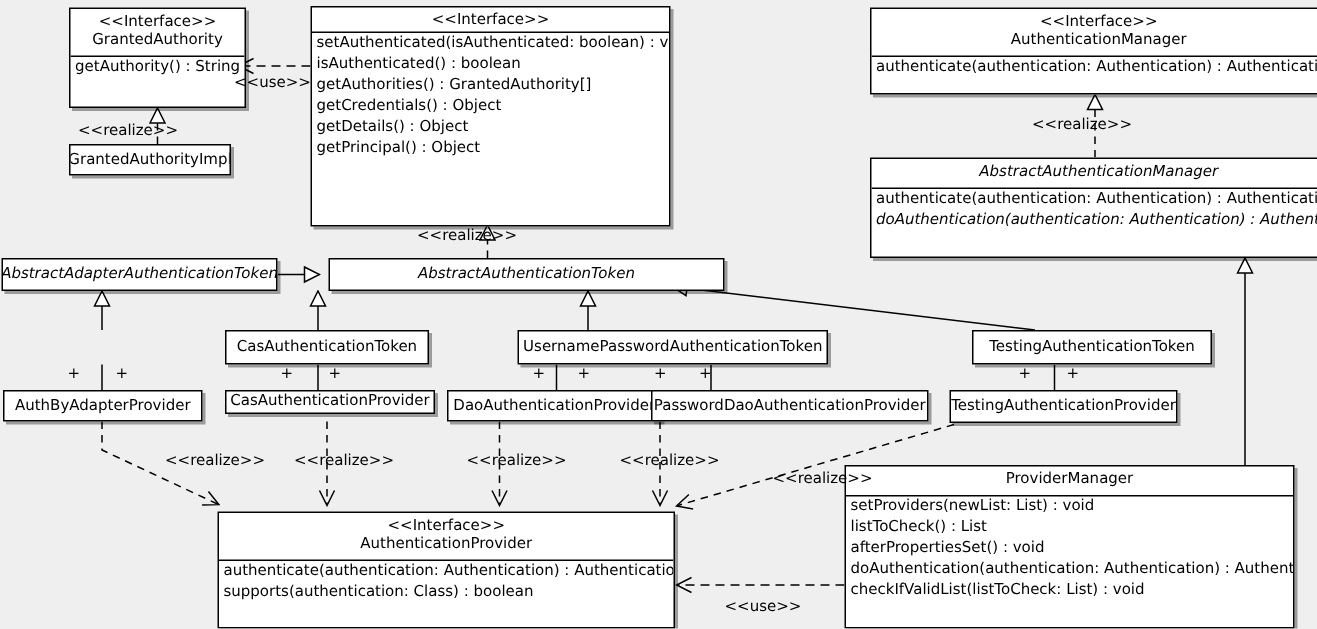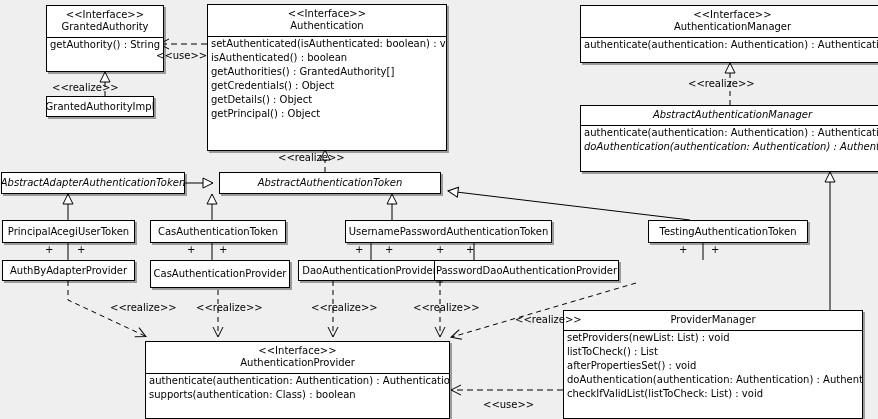--- a/index.html
+++ b/index.html
@@ -144,21 +144,20 @@
     </div>
   </div>
 
   <div class="uml-box" style="left:46px;top:96px;width:108px;height:21px;">
     <div class="simple">GrantedAuthorityImpl</div>
   </div>
 
   <div class="uml-box" style="left:207px;top:4px;width:240px;height:147px;">
     <div class="hdr">
       <span class="stereo">&lt;&lt;Interface&gt;&gt;</span>
-      <span class="cname">Authentication</span>
     </div>
     <div class="compartment">
       <div class="member">setAuthenticated(isAuthenticated: boolean) : void</div>
       <div class="member">isAuthenticated() : boolean</div>
       <div class="member">getAuthorities() : GrantedAuthority[]</div>
       <div class="member">getCredentials() : Object</div>
       <div class="member">getDetails() : Object</div>
       <div class="member">getPrincipal() : Object</div>
     </div>
   </div>
@@ -180,56 +179,56 @@
     <div class="compartment">
       <div class="member">authenticate(authentication: Authentication) : Authentication</div>
       <div class="member ital">doAuthentication(authentication: Authentication) : Authentication</div>
     </div>
   </div>
 
   <div class="uml-box" style="left:1px;top:172px;width:184px;height:22px;">
     <div class="simple ital">AbstractAdapterAuthenticationToken</div>
   </div>
 
-  <div class="uml-box" style="left:219px;top:172px;width:222px;height:22px;">
+  <div class="uml-box" style="left:219px;top:172px;width:264px;height:22px;">
     <div class="simple ital">AbstractAuthenticationToken</div>
   </div>
 
-  <div class="uml-box" style="left:2px;top:220px;width:133px;height:23px;">
-    <div class="simple">PrincipalAcegiUserToken</div>
-  </div>
 
   <div class="uml-box" style="left:150px;top:220px;width:136px;height:23px;">
     <div class="simple">CasAuthenticationToken</div>
   </div>
 
   <div class="uml-box" style="left:345px;top:220px;width:207px;height:23px;text-align:center;">
     <div class="simple">UsernamePasswordAuthenticationToken</div>
   </div>
 
   <div class="uml-box" style="left:648px;top:220px;width:160px;height:23px;">
     <div class="simple">TestingAuthenticationToken</div>
   </div>
 
   <div class="uml-box" style="left:2px;top:260px;width:133px;height:21px;">
     <div class="simple">AuthByAdapterProvider</div>
   </div>
 
-  <div class="uml-box" style="left:150px;top:260px;width:140px;height:28px;">
+  <div class="uml-box" style="left:150px;top:260px;width:140px;height:16px;">
     <div class="simple">CasAuthenticationProvider</div>
   </div>
 
   <div class="uml-box" style="left:298px;top:260px;width:143px;height:21px;">
     <div class="simple">DaoAuthenticationProvider</div>
   </div>
 
   <div class="uml-box" style="left:434px;top:260px;width:185px;height:21px;">
     <div class="simple">PasswordDaoAuthenticationProvider</div>
   </div>
 
+  <div class="uml-box" style="left:633px;top:260px;width:152px;height:22px;">
+    <div class="simple">TestingAuthenticationProvider</div>
+  </div>
 
   <div class="uml-box" style="left:145px;top:341px;width:305px;height:78px;">
     <div class="hdr">
       <span class="stereo">&lt;&lt;Interface&gt;&gt;</span>
       <span class="cname">AuthenticationProvider</span>
     </div>
     <div class="compartment">
       <div class="member">authenticate(authentication: Authentication) : Authentication</div>
       <div class="member">supports(authentication: Class) : boolean</div>
     </div>

